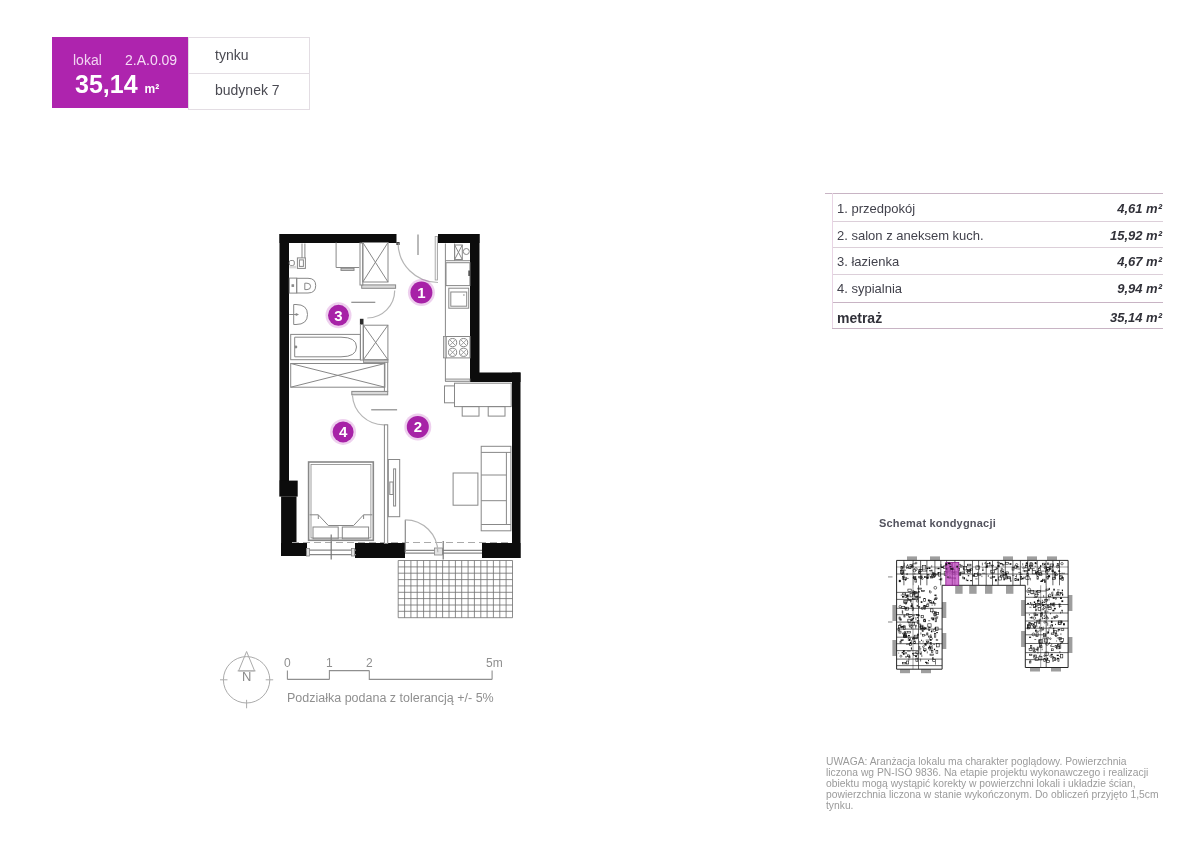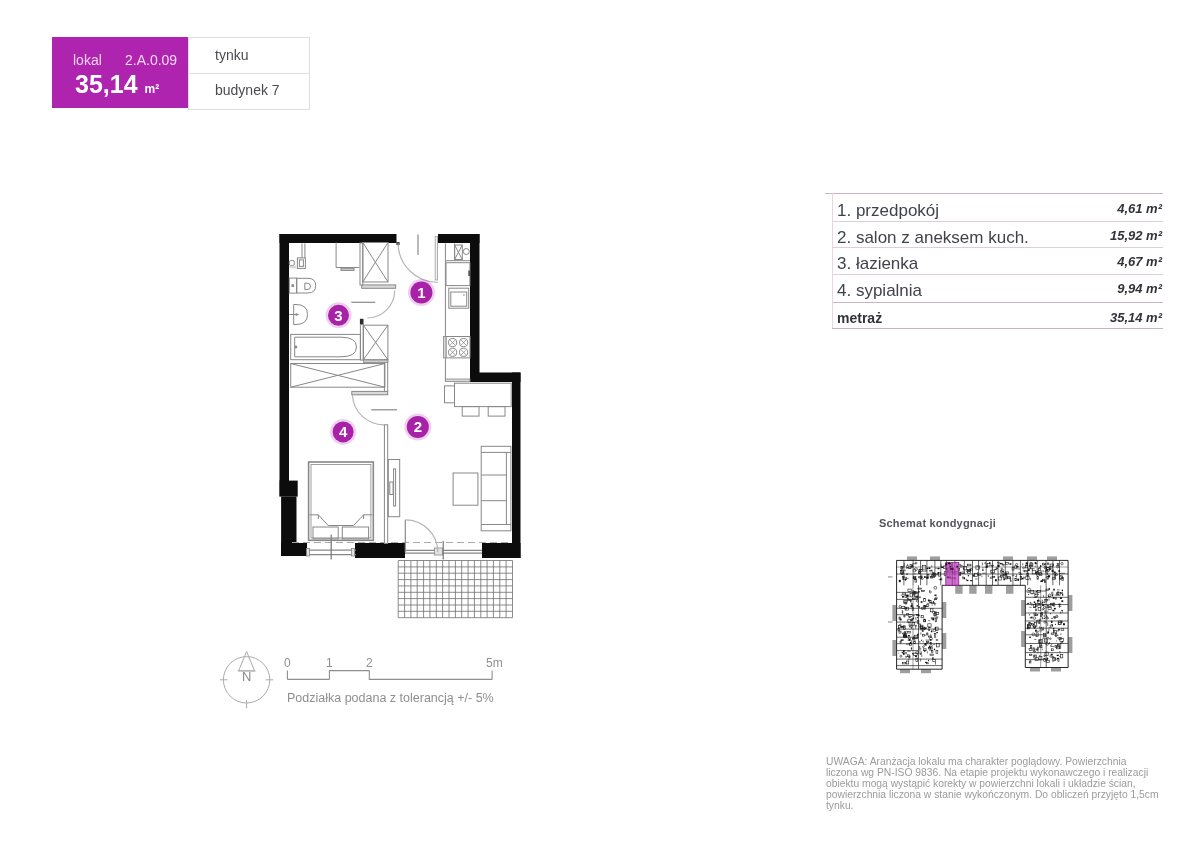--- a/index.html
+++ b/index.html
@@ -12,21 +12,21 @@
   #hdr-purple .l1 b{position:absolute;left:52px;top:0;font-weight:400;color:#f5dcf5;width:60px;}
   #hdr-purple .l2{position:absolute;left:23px;top:33px;font-size:25px;font-weight:bold;letter-spacing:0px;}
   #hdr-purple .l2 span{font-size:12px;font-weight:bold;margin-left:7px;}
   #hdr-white{left:188px;top:37px;width:120px;height:71px;background:#fff;border:1px solid #e3dde3;}
   #hdr-white .c1{position:absolute;left:26px;top:9px;height:26px;font-size:14px;color:#4a4a52;}
   #hdr-white .c2{position:absolute;left:26px;top:44px;font-size:14px;color:#4a4a52;}
   #hdr-white .sep{position:absolute;left:0;top:35px;width:100%;height:1px;background:#e3dde3;}
   
   #tbl{left:825px;top:193px;width:338px;}
   .trow{position:absolute;left:0;width:338px;height:27px;}
-  .trow .lab{position:absolute;left:12px;top:7px;font-size:17px;color:#42424c;}
+  .trow .lab{position:absolute;left:12px;top:7px;font-size:13px;color:#42424c;}
   .trow .val{position:absolute;right:1px;top:7px;font-size:13px;font-weight:bold;color:#32323a;font-style:italic;}
   .hline{position:absolute;left:7px;width:331px;height:1px;background:#dccfd9;}
   .hline.dark{background:#c8b4c4;}
   #vaccent{position:absolute;left:832px;top:193px;width:1px;height:135px;background:#e8d4e4;}
   
   #schemat-title{left:843px;top:517px;font-size:11px;font-weight:bold;color:#53535e;letter-spacing:0.2px;margin-left:36px;}
   #disc{left:826px;top:756px;width:345px;font-size:10.3px;line-height:11px;color:#9b9b9b;}
   #podz{left:287px;top:691px;font-size:12.5px;color:#8f8f8f;}
 </style>
 </head>

